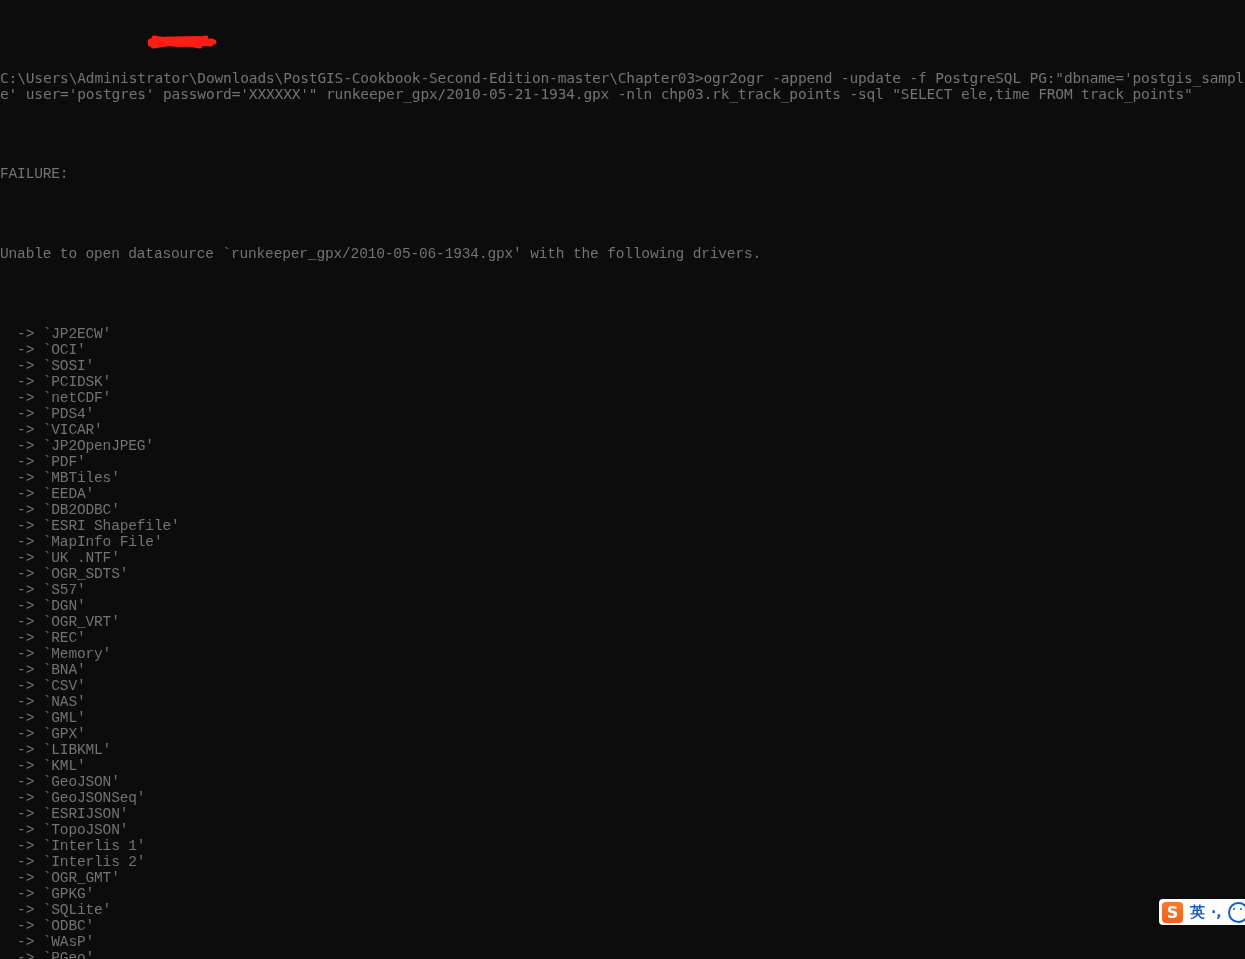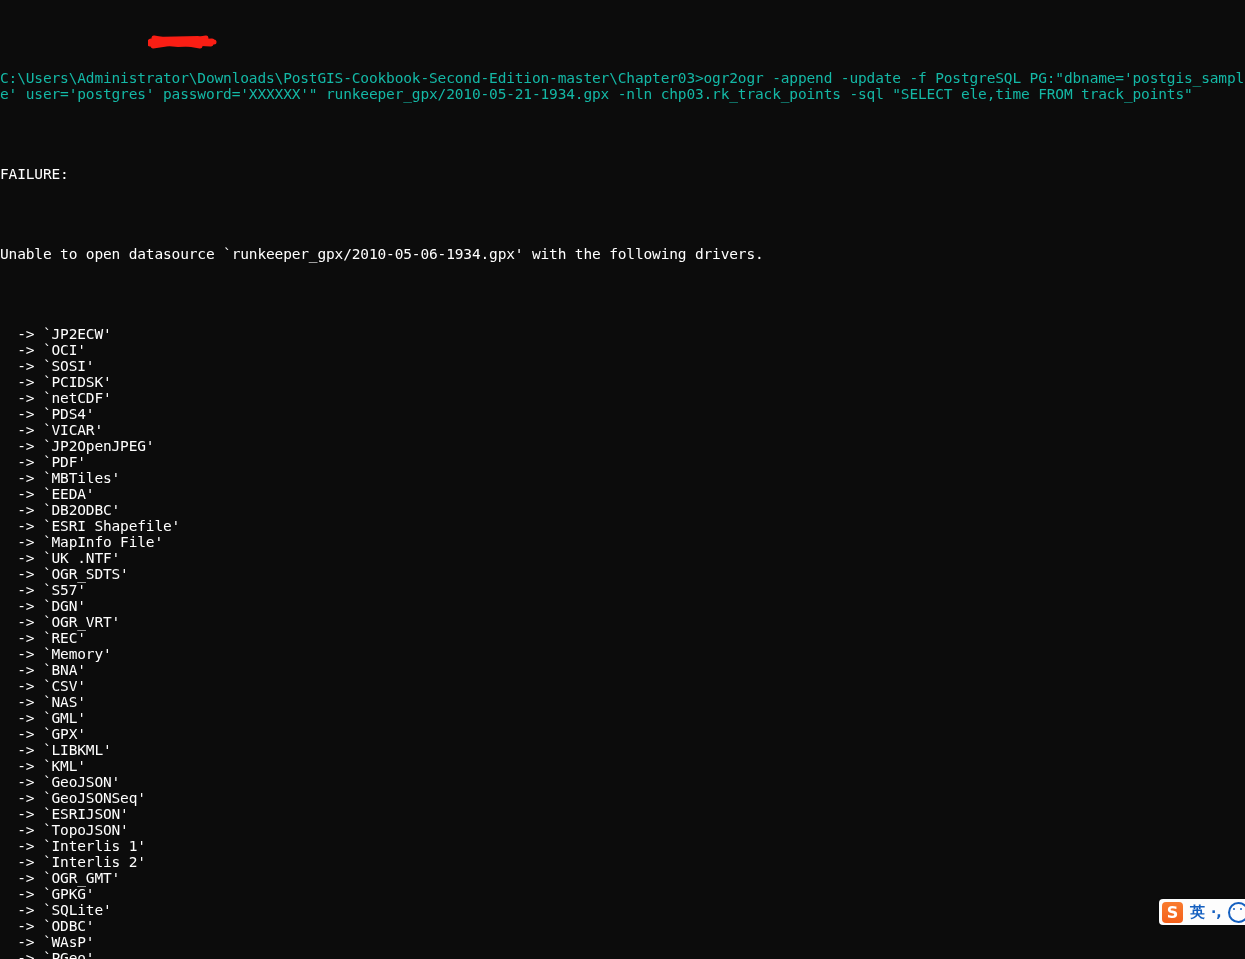--- a/index.html
+++ b/index.html
@@ -59,29 +59,30 @@
     font-family: "DejaVu Sans Mono", "Liberation Mono", monospace;
     font-size: 14.5px;
     line-height: 16px;
     letter-spacing: -0.15px;
   }
 
   .console-line {
     display: block;
     height: 16px;
     white-space: pre;
-    color: #ffffff;
+    color: #737373;
+    font-family: Liberation Mono, monospace;
   }
 
   
   #command-line-block {
     display: block;
     white-space: pre-wrap;
     word-break: break-all;
-    color: #14b8a6;
+    color: #737373;
     line-height: 16px;
   }
 
   
   #password-redaction {
     position: absolute;
     left: 148px;
     top: 33px;
     width: 70px;
     height: 17px;

